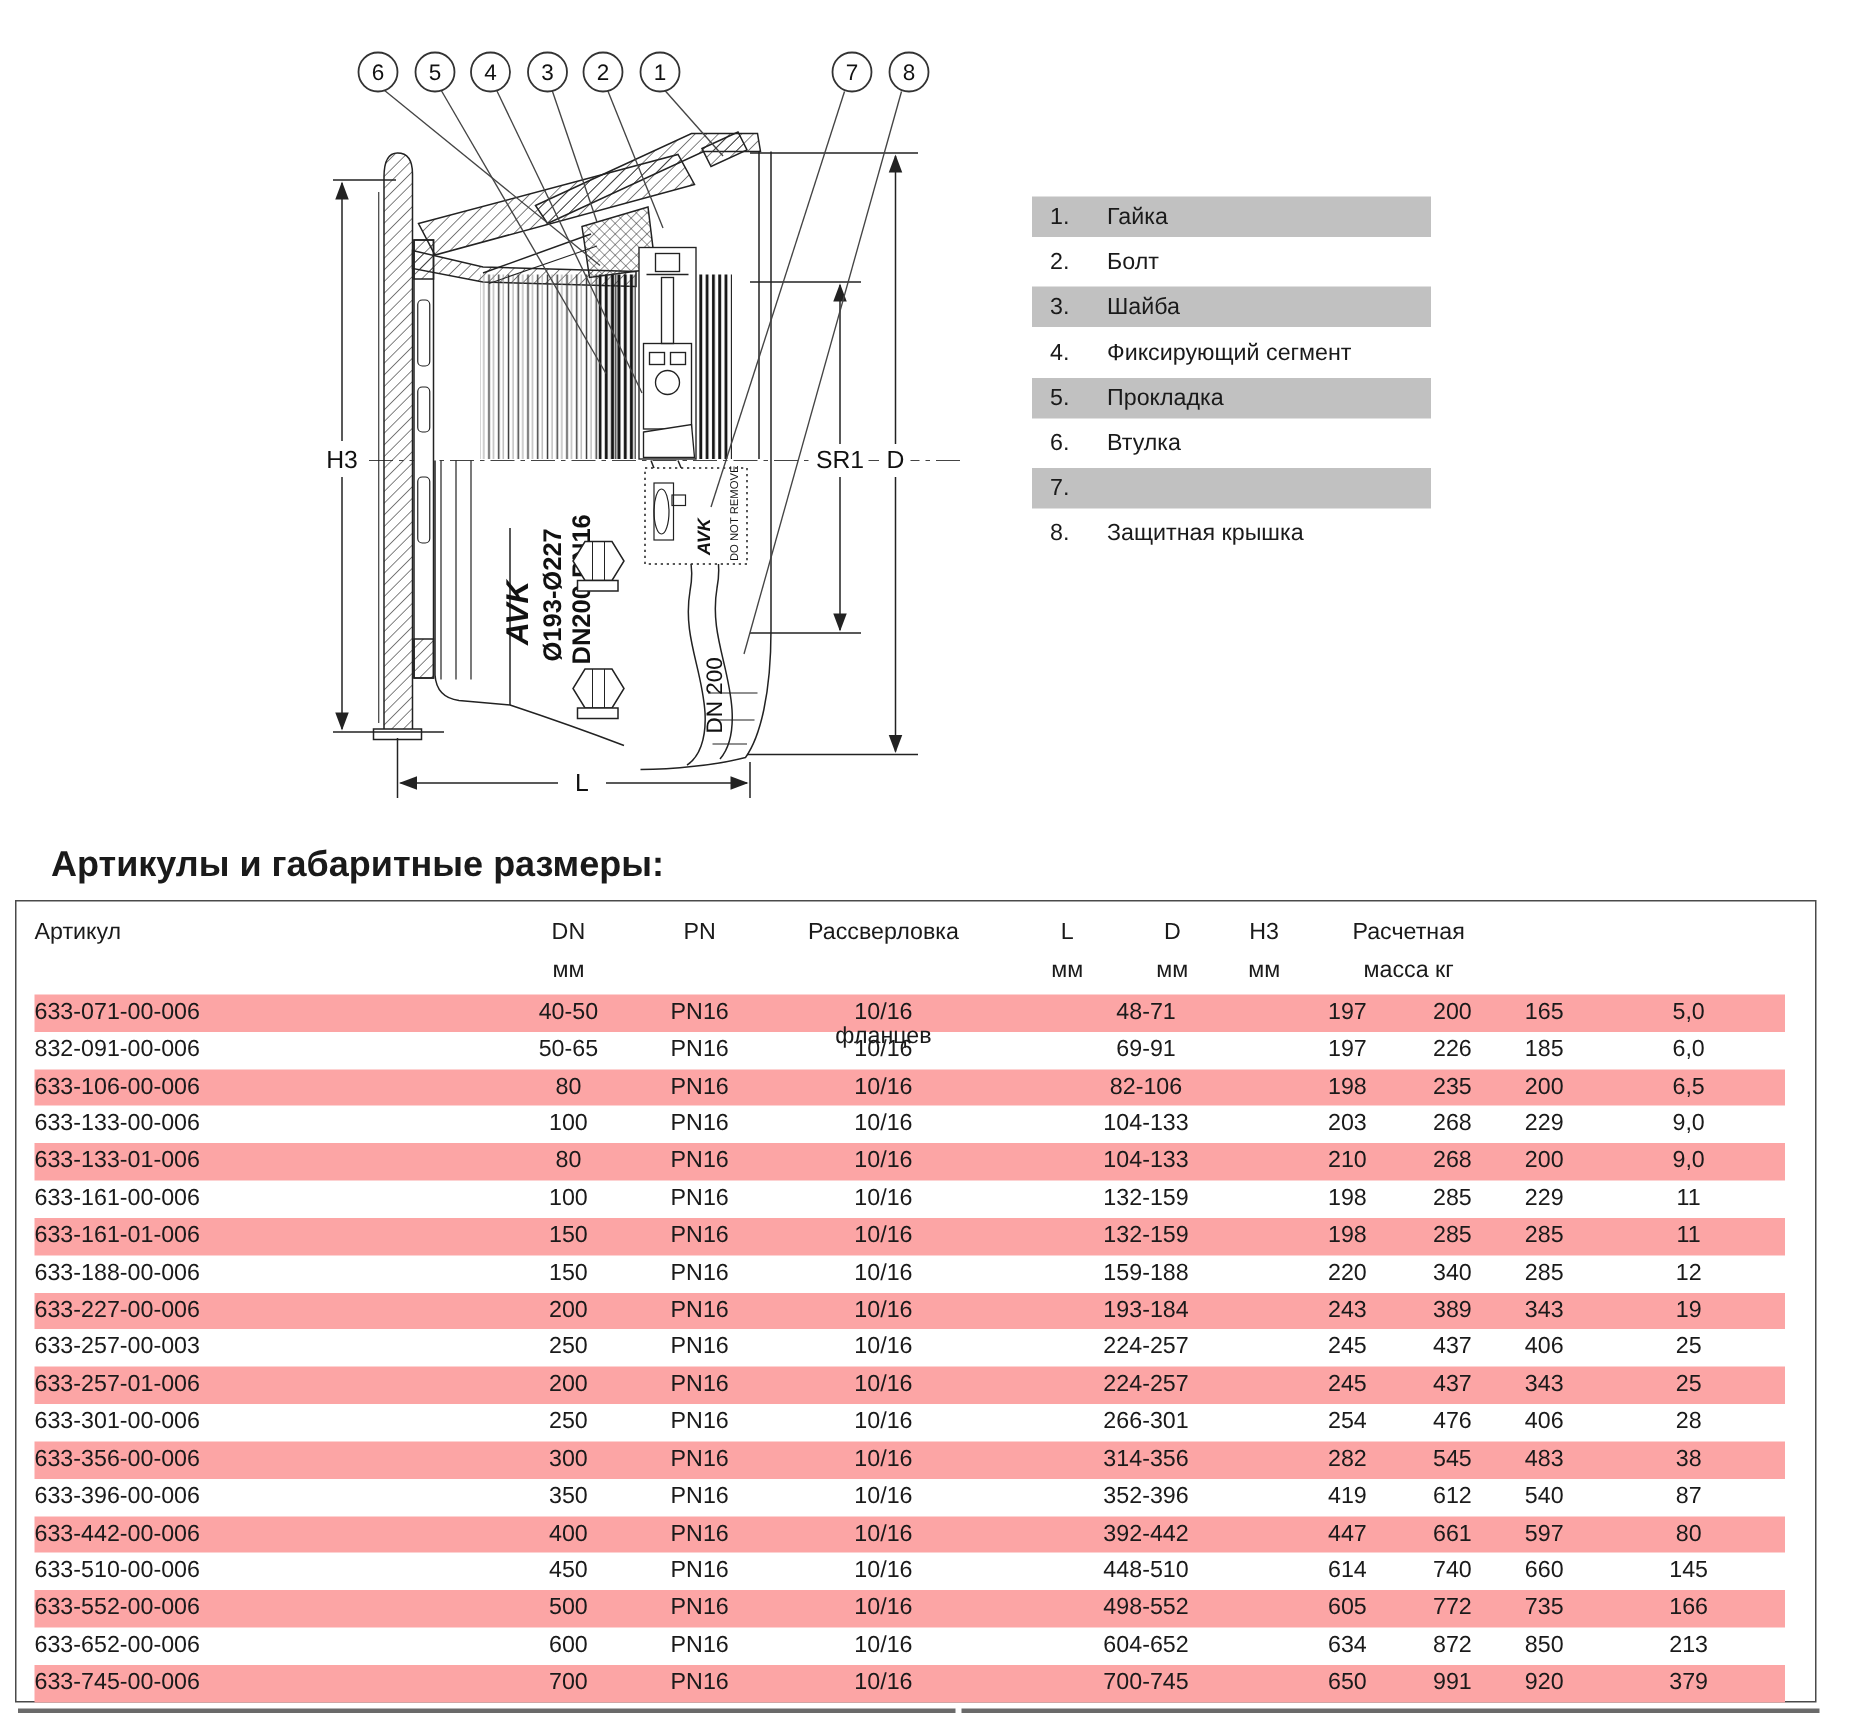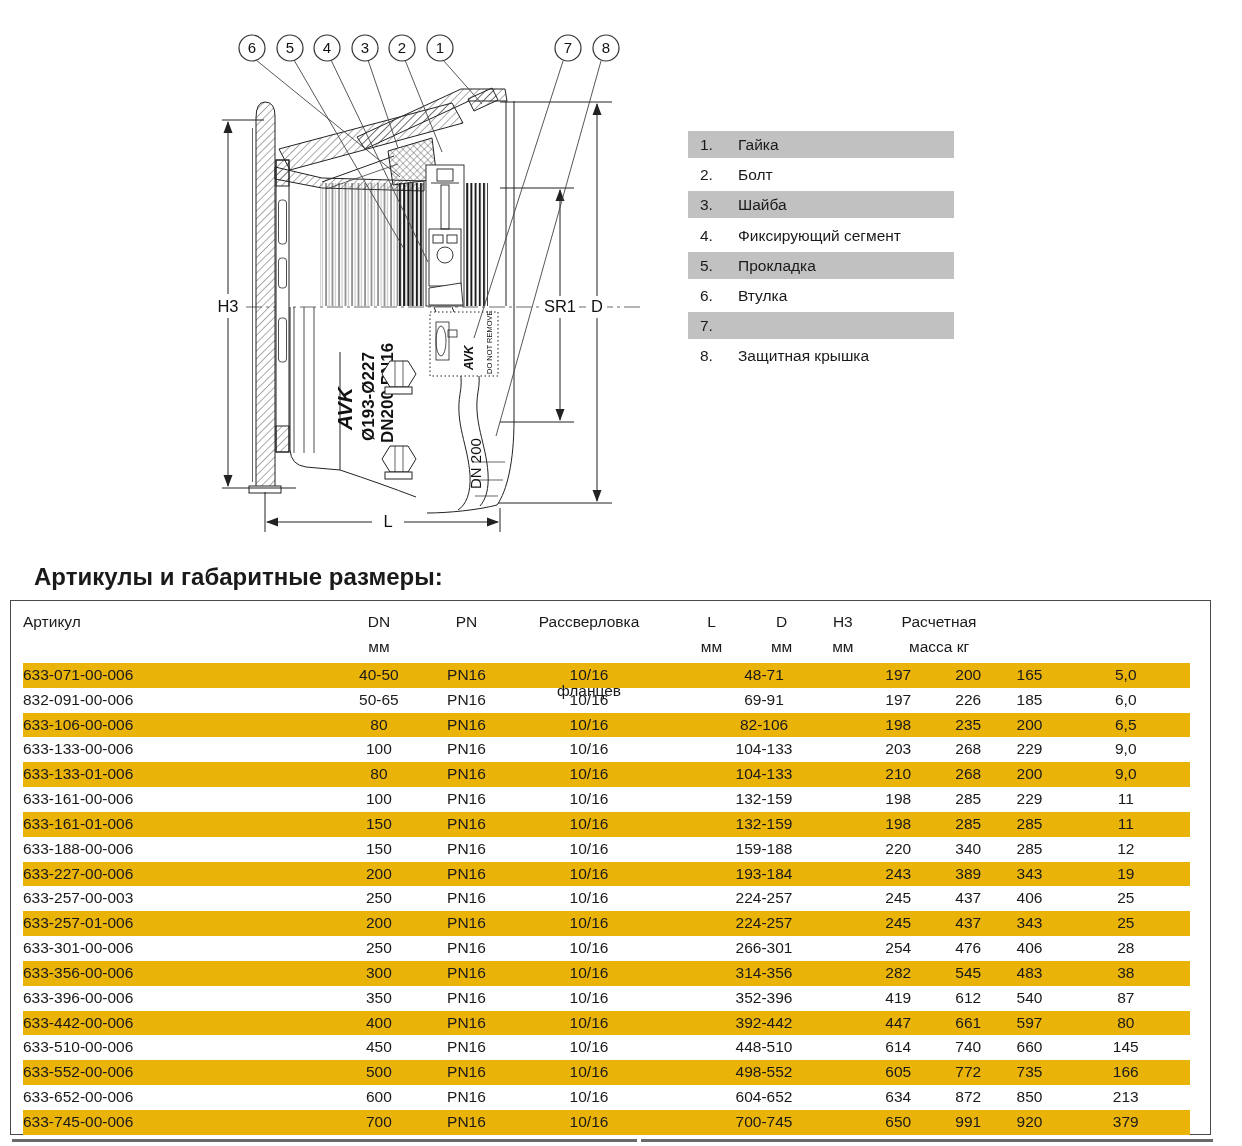--- a/index.html
+++ b/index.html
@@ -21,21 +21,21 @@
   .tbl-title{position:absolute;left:10px;top:563px;font-size:24px;font-weight:bold;margin-left:24px;}
   .tbl{position:absolute;left:10px;top:600px;width:1201px;height:535px;
        border:1px solid #4a4a4a;box-sizing:border-box;
        padding:0 20px 0 12px;font-size:15.5px;}
   .thead{height:62px;}
   .hrow{display:flex;height:62px;}
   .hcell{display:flex;flex-direction:column;justify-content:flex-start;padding-top:8px;
          text-align:center;line-height:25px;}
   .hcell .l1,.hcell .l2{height:25px;}
   .row{display:flex;height:24.84px;line-height:24.84px;}
-  .row.shaded{background:#eab308;}
+  .row.shaded{background:#fca5a5;}
   .cell{text-align:center;overflow:hidden;white-space:nowrap;}
   .c0{width:26.5%;text-align:left;}
   .c1{width:8%;}
   .c2{width:7%;}
   .c3{width:14%;gap:44px;}
   .c4{width:16%;}
   .c5{width:7%;}
   .c6{width:5%;}
   .c7{width:5.5%;}
   .c8{width:11%;}

